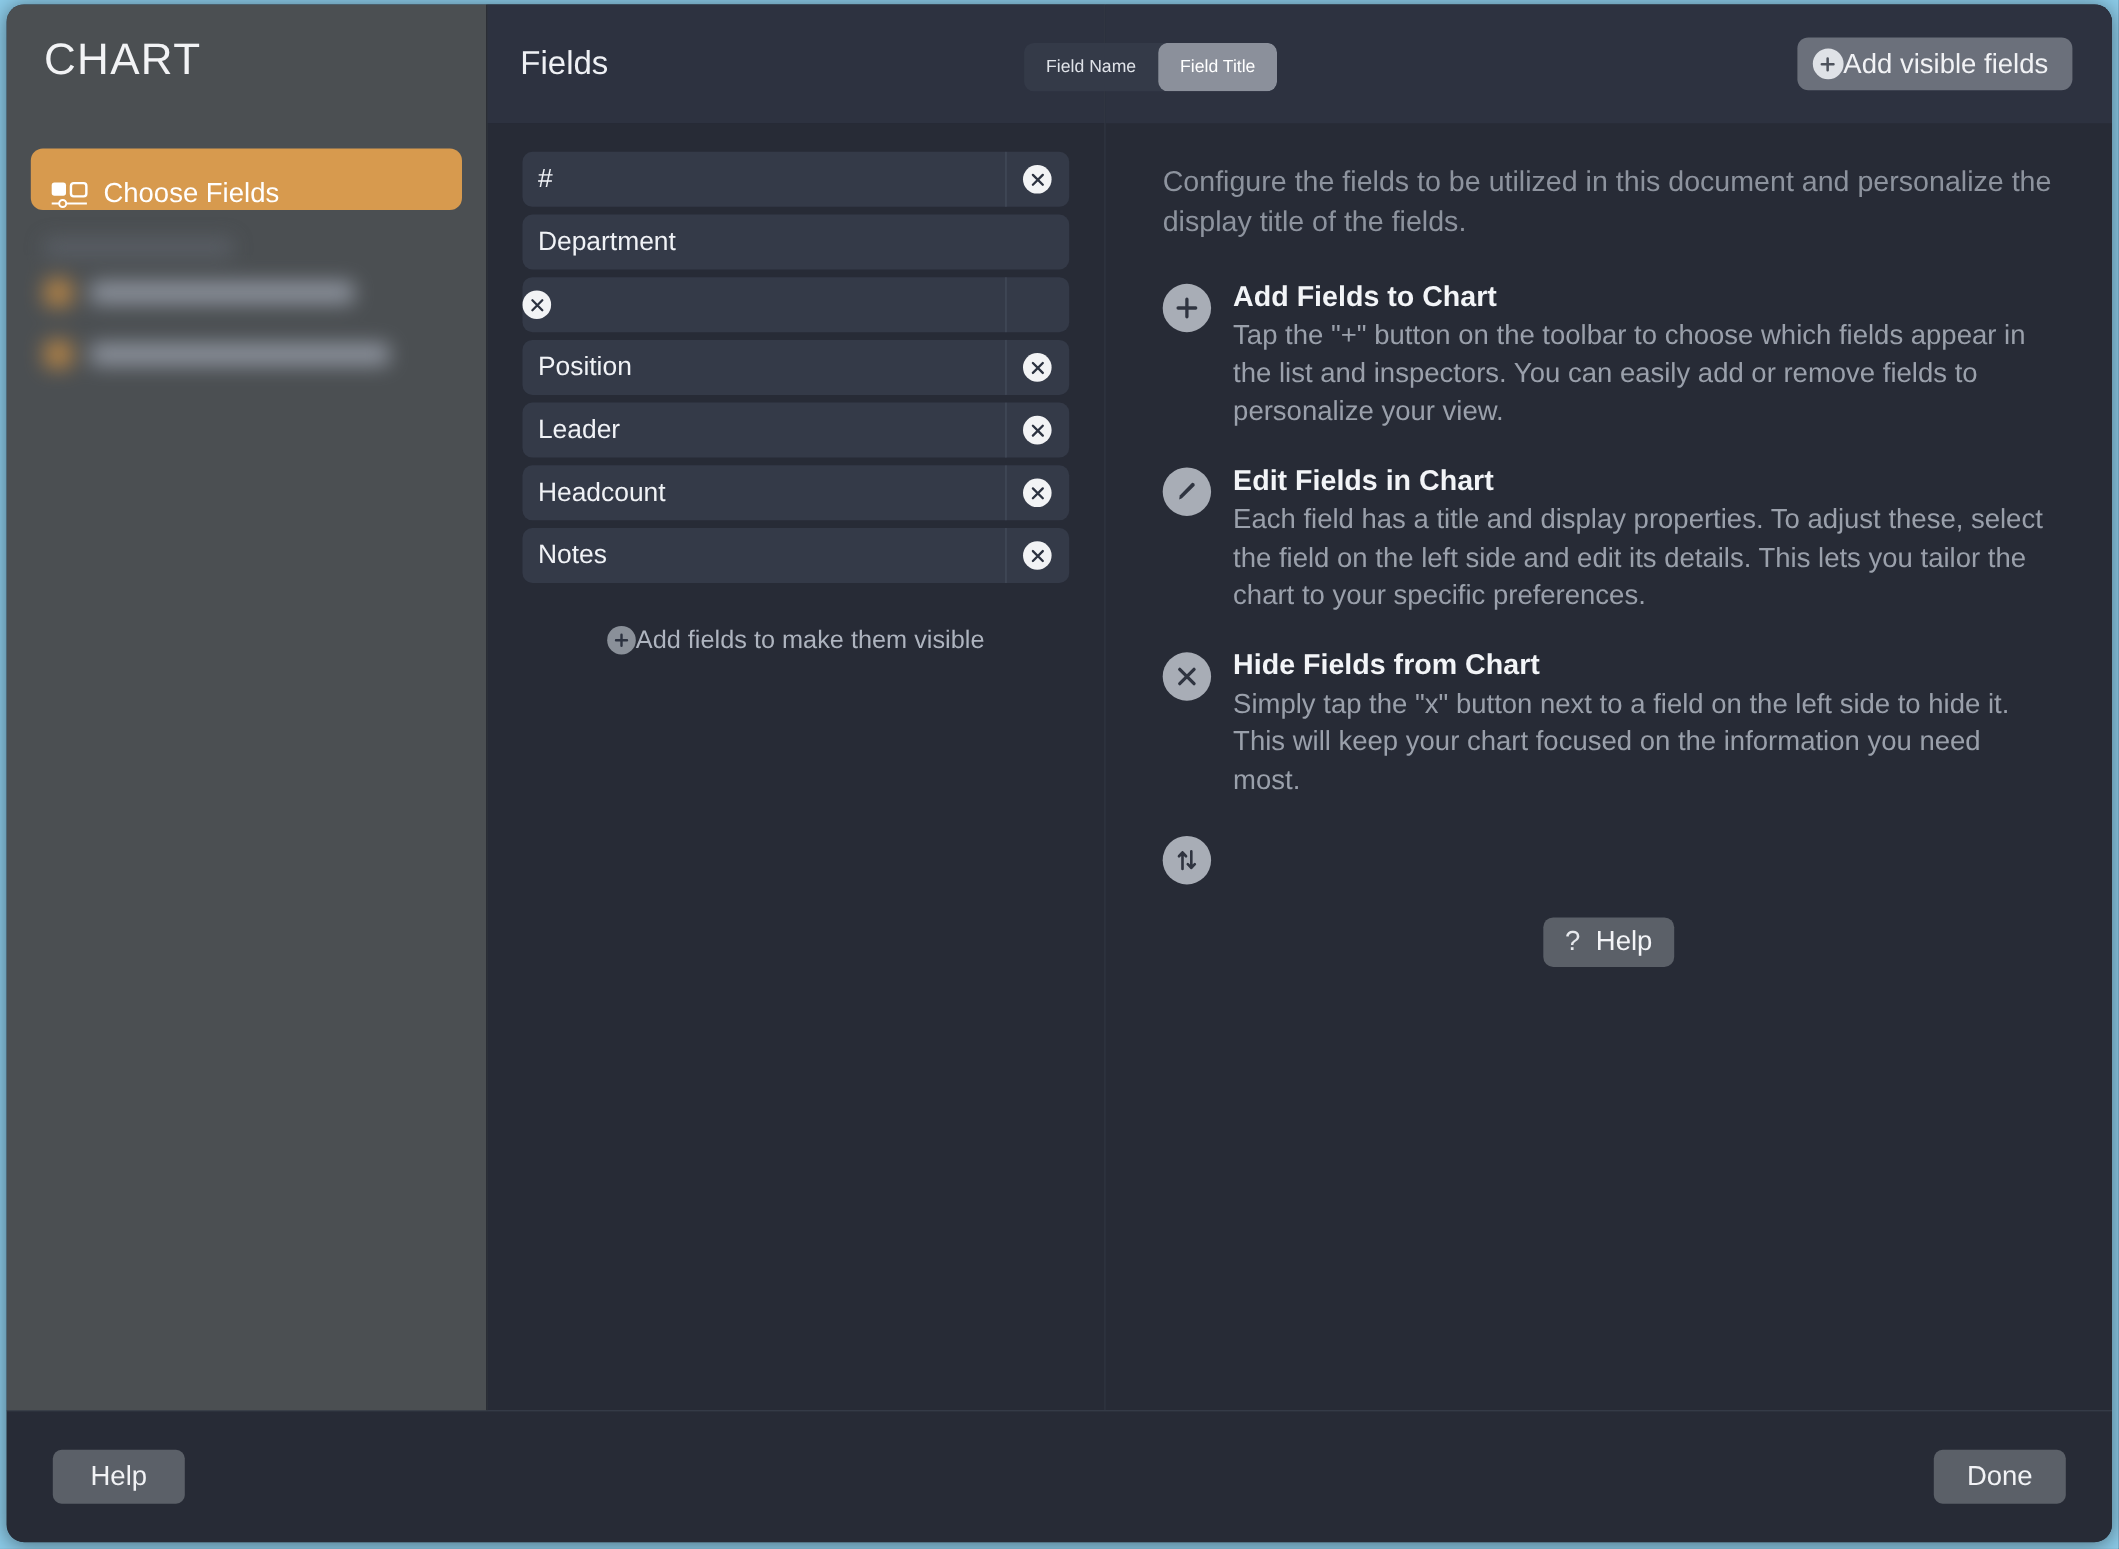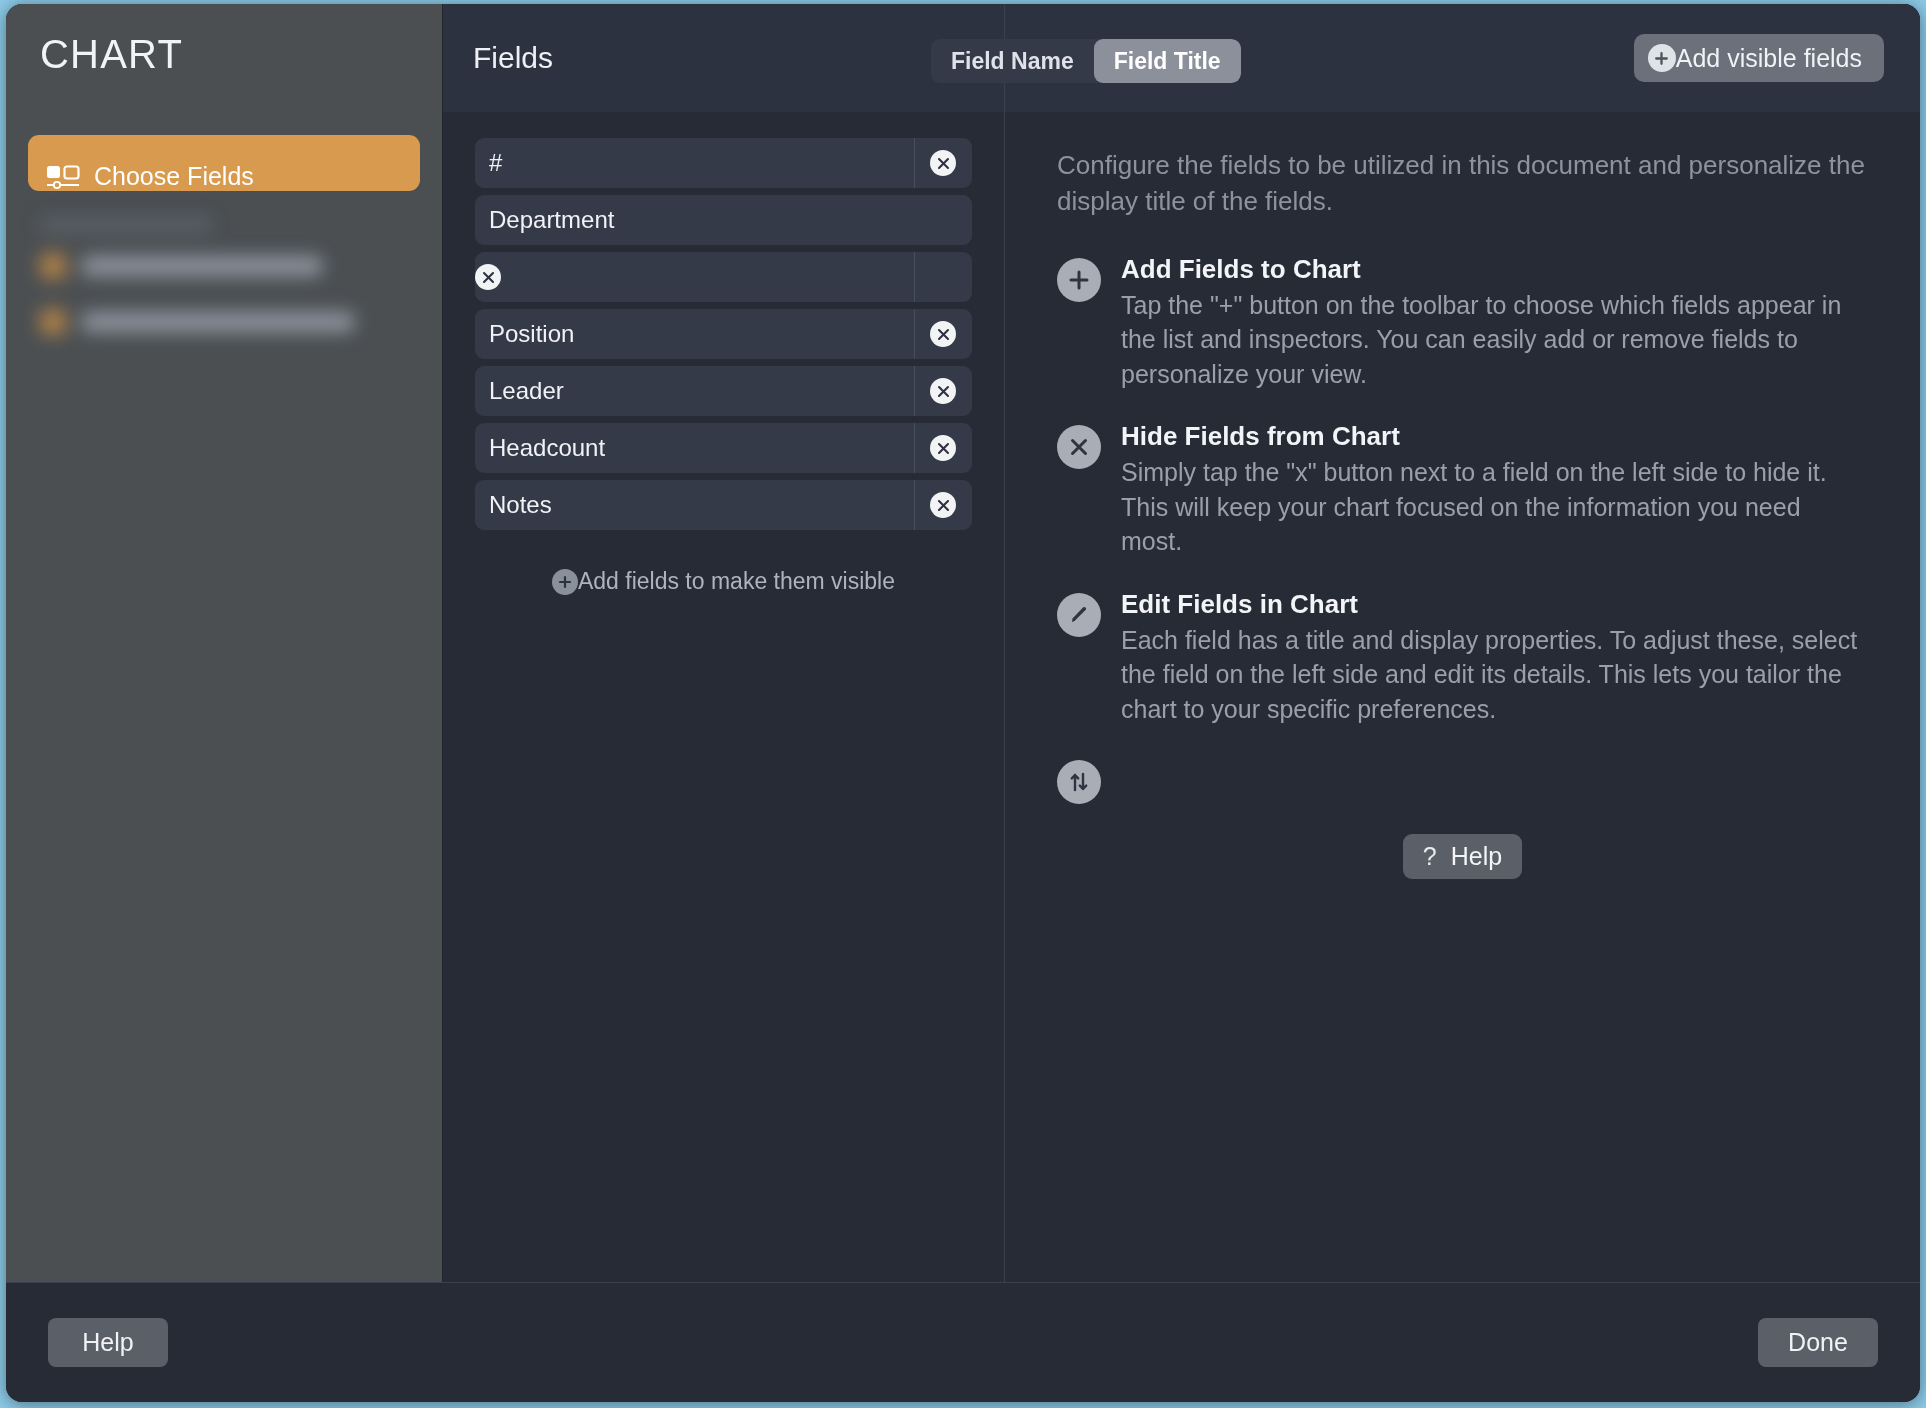--- a/index.html
+++ b/index.html
@@ -244,25 +244,24 @@
     display: flex;
     background: #343a48;
     border-radius: 9px;
     padding: 0;
     height: 44px;
     overflow: hidden;
   }
   .seg {
     display: flex; align-items: center; justify-content: center;
     padding: 0 20px;
-    font-size: 23px;
+    font-size: 16px;
     color: #dfe2e8;
     border-radius: 9px;
     height: 44px;
-    font-weight: bold;
   }
   .seg.selected {
     background: #8b909b;
     color: #ffffff;
   }
 
   
   .add-visible-btn {
     display: inline-flex;
     align-items: center;
@@ -442,38 +441,38 @@
           </span>
           <div class="tip-body">
             <div class="tip-title">Add Fields to Chart</div>
             <div class="tip-text">Tap the "+" button on the toolbar to choose which fields appear in the list and inspectors. You can easily add or remove fields to personalize your view.</div>
           </div>
         </div>
 
         <div class="tip">
           <span class="tip-icon">
             <svg width="24" height="24" viewBox="0 0 24 24" xmlns="http://www.w3.org/2000/svg">
+              <path d="M5 19 L7.5 18 L19 6.5 A2 2 0 0 0 16.5 4 L5.5 15.5 Z" fill="#2f3440"></path>
+            </svg>
+          </span>
+          <div class="tip-body">
+            <div class="tip-title">Edit Fields in Chart</div>
+            <div class="tip-text">Each field has a title and display properties. To adjust these, select the field on the left side and edit its details. This lets you tailor the chart to your specific preferences.</div>
+          </div>
+        </div>
+
+        <div class="tip">
+          <span class="tip-icon">
+            <svg width="24" height="24" viewBox="0 0 24 24" xmlns="http://www.w3.org/2000/svg">
                 <path d="M5.5 5.5 L18.5 18.5 M18.5 5.5 L5.5 18.5" stroke="#2f3440" stroke-width="3" stroke-linecap="round"></path>
               </svg>
           </span>
           <div class="tip-body">
             <div class="tip-title">Hide Fields from Chart</div>
             <div class="tip-text">Simply tap the "x" button next to a field on the left side to hide it. This will keep your chart focused on the information you need most.</div>
-          </div>
-        </div>
-
-        <div class="tip">
-          <span class="tip-icon">
-            <svg width="24" height="24" viewBox="0 0 24 24" xmlns="http://www.w3.org/2000/svg">
-              <path d="M5 19 L7.5 18 L19 6.5 A2 2 0 0 0 16.5 4 L5.5 15.5 Z" fill="#2f3440"></path>
-            </svg>
-          </span>
-          <div class="tip-body">
-            <div class="tip-title">Edit Fields in Chart</div>
-            <div class="tip-text">Each field has a title and display properties. To adjust these, select the field on the left side and edit its details. This lets you tailor the chart to your specific preferences.</div>
           </div>
         </div>
 
         <div class="tip">
           <span class="tip-icon">
             <svg width="24" height="24" viewBox="0 0 24 24" xmlns="http://www.w3.org/2000/svg">
               <path d="M8 20 V5 M8 5 L4.8 8.4 M8 5 L11.2 8.4" stroke="#2f3440" stroke-width="2.4" stroke-linecap="round" stroke-linejoin="round" fill="none"></path>
               <path d="M16 4 V19 M16 19 L12.8 15.6 M16 19 L19.2 15.6" stroke="#2f3440" stroke-width="2.4" stroke-linecap="round" stroke-linejoin="round" fill="none"></path>
             </svg>
           </span>

